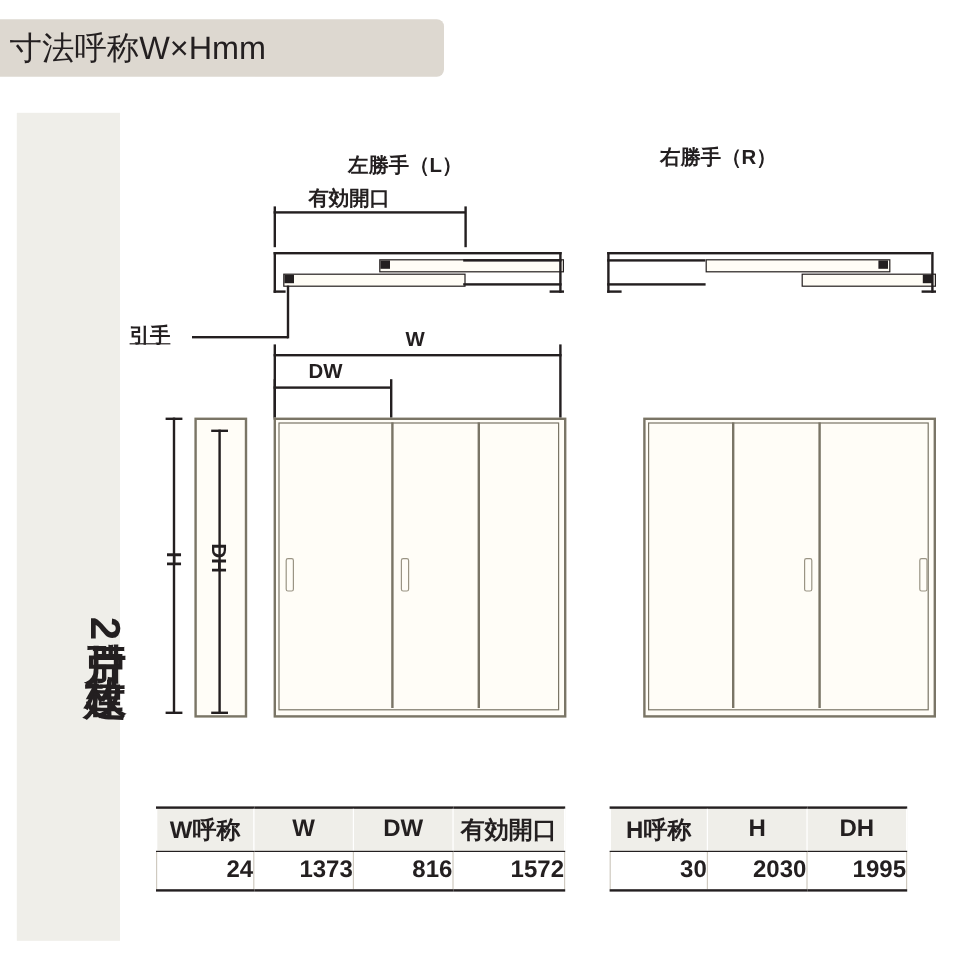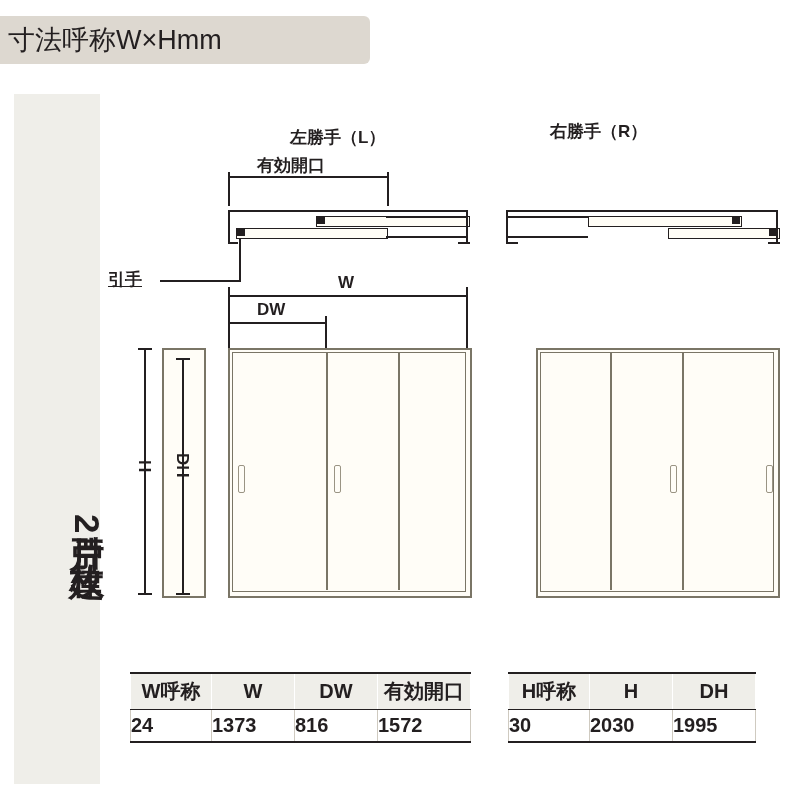--- a/index.html
+++ b/index.html
@@ -54,21 +54,21 @@
   
   .tbl{position:absolute;border-collapse:collapse;font-size:20px;}
   .tbl th{
     background:#efeee9;color:#231f20;font-weight:bold;
     border-left:1px solid #ffffff;border-right:1px solid #ffffff;
     border-top:2px solid #231f20;border-bottom:1px solid #231f20;
     padding:4px 0;text-align:center;
   }
   .tbl td{
     border-bottom:2px solid #231f20;border-left:1px solid #cfcac0;border-right:1px solid #cfcac0;
-    padding:4px 0;text-align:left;color:#231f20;font-weight:bold;background:#ffffff;
+    padding:4px 0;text-align:right;color:#231f20;font-weight:bold;background:#ffffff;
   }
   #table-w{left:130px;top:672px;}
   #table-h{left:508px;top:672px;}
   #table-w th.c0,#table-w td.c0{width:80px;}
   #table-w th.c1,#table-w td.c1{width:82px;}
   #table-w th.c2,#table-w td.c2{width:82px;}
   #table-w th.c3,#table-w td.c3{width:92px;}
   #table-h th.c0,#table-h td.c0{width:80px;}
   #table-h th.c1,#table-h td.c1{width:82px;}
   #table-h th.c2,#table-h td.c2{width:82px;}

